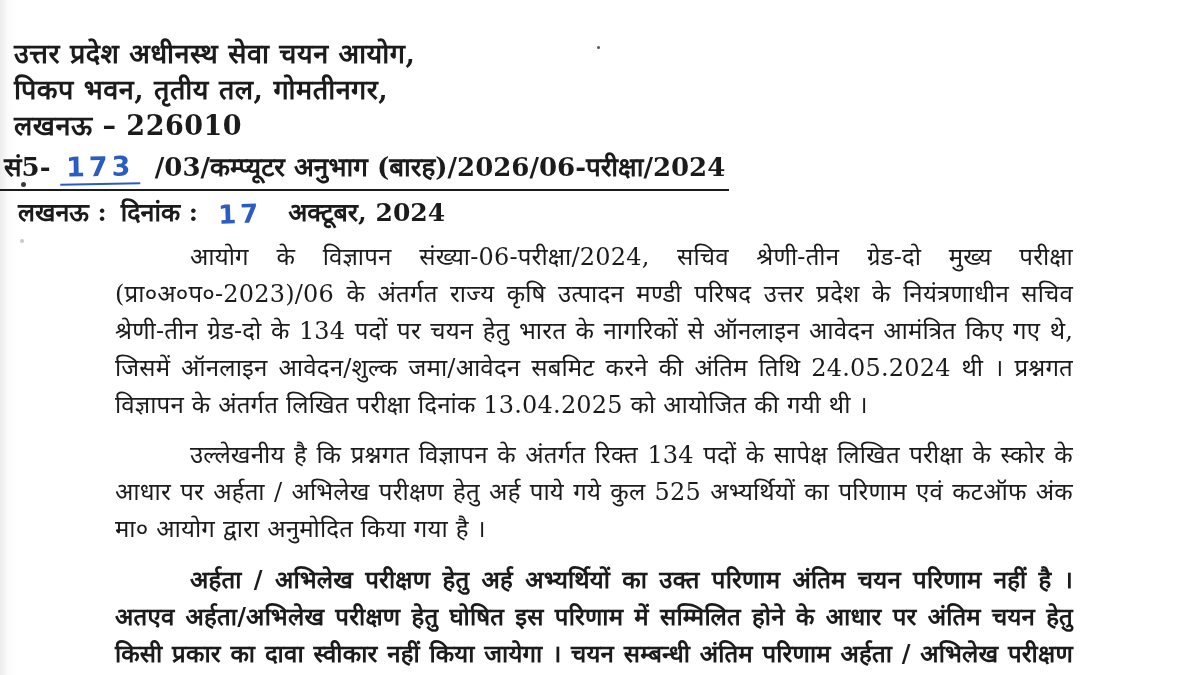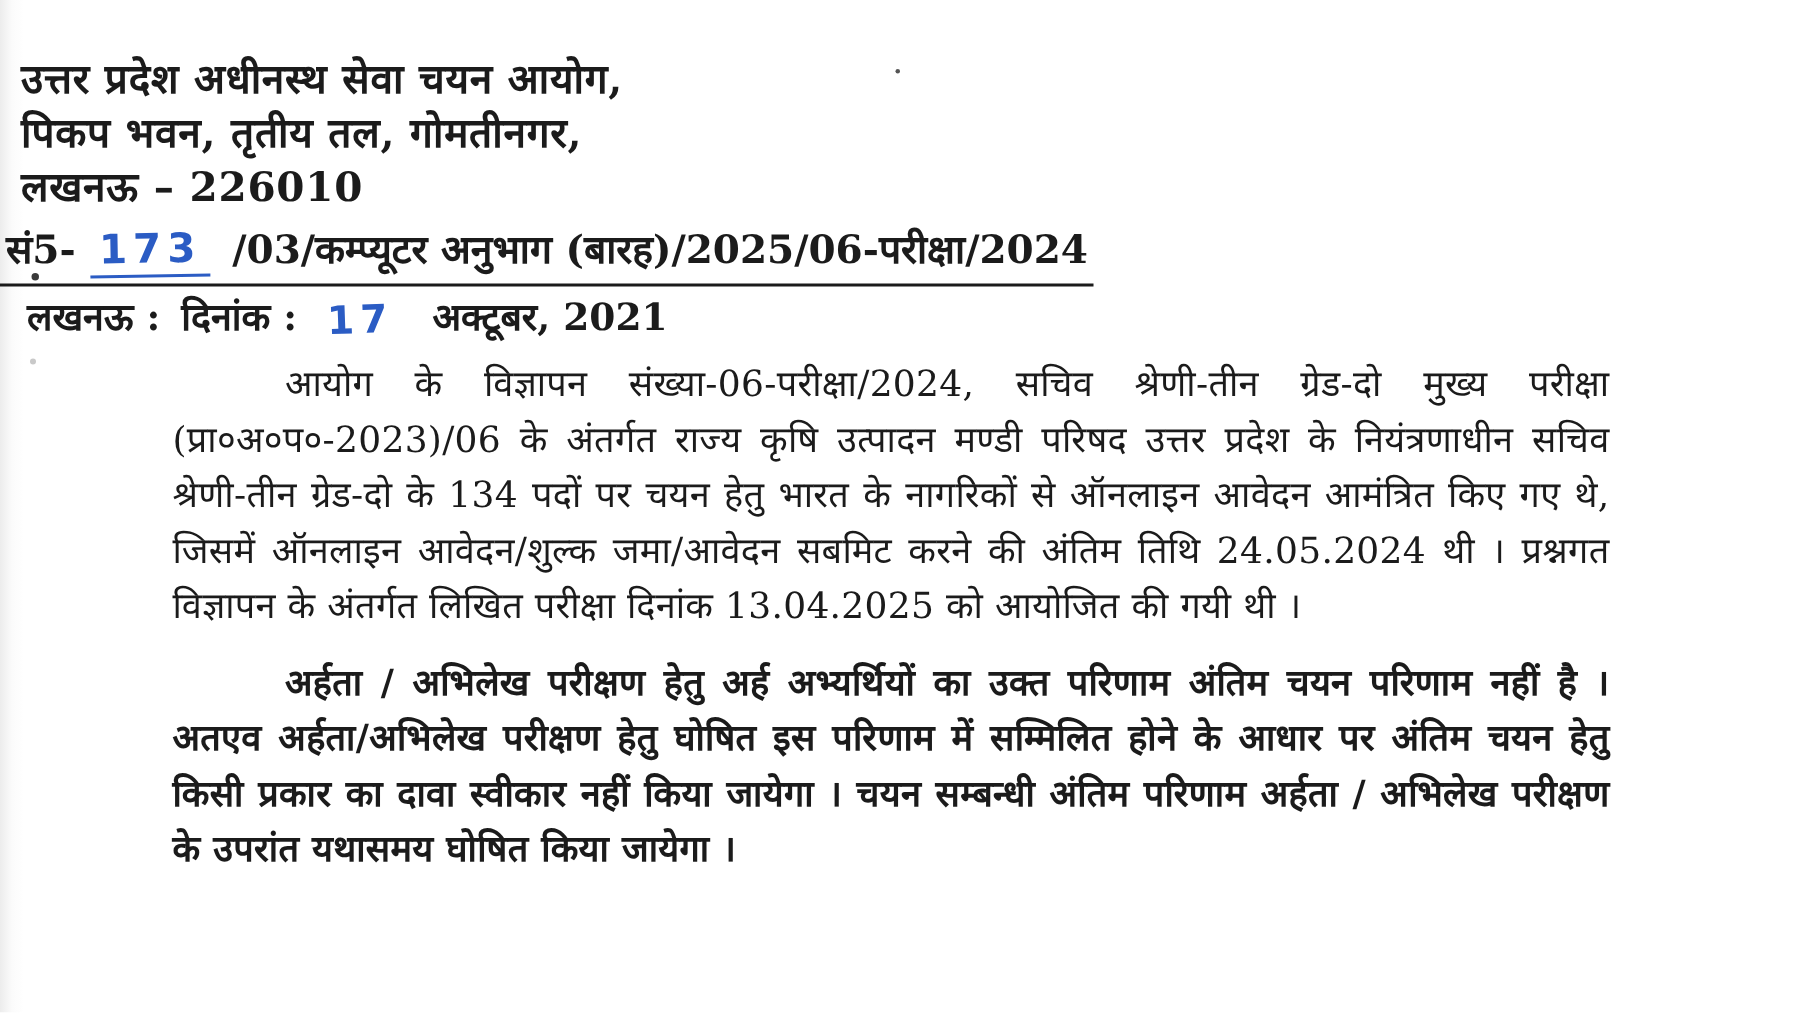--- a/index.html
+++ b/index.html
@@ -109,29 +109,30 @@
   <div class="speck s2"></div>
   <div class="speck s3"></div>
 
   <header>
     <div class="org">उत्तर प्रदेश अधीनस्थ सेवा चयन आयोग,</div>
     <div class="org">पिकप भवन, तृतीय तल, गोमतीनगर,</div>
     <div class="org">लखनऊ – 226010</div>
 
     <div>
       <div class="refline">
-        <span>सं5-</span><span class="hand hand-ref">173</span><span>/03/कम्प्यूटर अनुभाग (बारह)/2025/06-परीक्षा/2024</span>
+        <span>सं5-</span><span class="hand hand-ref">173</span><span>/03/कम्प्यूटर अनुभाग (बारह)/2026/06-परीक्षा/2024</span>
       </div>
     </div>
 
     <div class="dateline">
-      <span class="dl-place">लखनऊ :</span><span>दिनांक :</span><span class="hand hand-day">17</span><span>अक्टूबर, 2021</span>
+      <span class="dl-place">लखनऊ :</span><span>दिनांक :</span><span class="hand hand-day">17</span><span>अक्टूबर, 2024</span>
     </div>
 
   </header>
 
   <main>
     <p>आयोग के विज्ञापन संख्या-06-परीक्षा/2024, सचिव श्रेणी-तीन ग्रेड-दो मुख्य परीक्षा (प्रा०अ०प०-2023)/06 के अंतर्गत राज्य कृषि उत्पादन मण्डी परिषद उत्तर प्रदेश के नियंत्रणाधीन सचिव श्रेणी-तीन ग्रेड-दो के 134 पदों पर चयन हेतु भारत के नागरिकों से ऑनलाइन आवेदन आमंत्रित किए गए थे, जिसमें ऑनलाइन आवेदन/शुल्क जमा/आवेदन सबमिट करने की अंतिम तिथि 24.05.2024 थी । प्रश्नगत विज्ञापन के अंतर्गत लिखित परीक्षा दिनांक 13.04.2025 को आयोजित की गयी थी ।</p>
+    <p>उल्लेखनीय है कि प्रश्नगत विज्ञापन के अंतर्गत रिक्त 134 पदों के सापेक्ष लिखित परीक्षा के स्कोर के आधार पर अर्हता / अभिलेख परीक्षण हेतु अर्ह पाये गये कुल 525 अभ्यर्थियों का परिणाम एवं कटऑफ अंक मा० आयोग द्वारा अनुमोदित किया गया है ।</p>
     <p class="bold">अर्हता / अभिलेख परीक्षण हेतु अर्ह अभ्यर्थियों का उक्त परिणाम अंतिम चयन परिणाम नहीं है । अतएव अर्हता/अभिलेख परीक्षण हेतु घोषित इस परिणाम में सम्मिलित होने के आधार पर अंतिम चयन हेतु किसी प्रकार का दावा स्वीकार नहीं किया जायेगा । चयन सम्बन्धी अंतिम परिणाम अर्हता / अभिलेख परीक्षण के उपरांत यथासमय घोषित किया जायेगा ।</p>
 
   </main>
 
 </div>
 
 </body></html>

